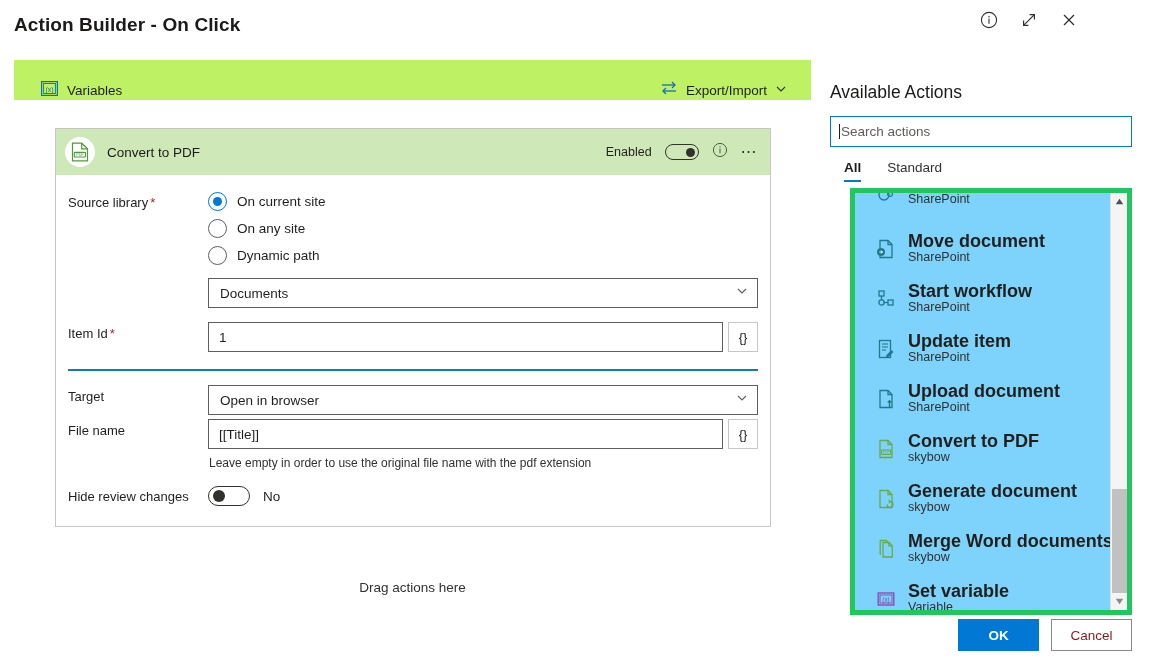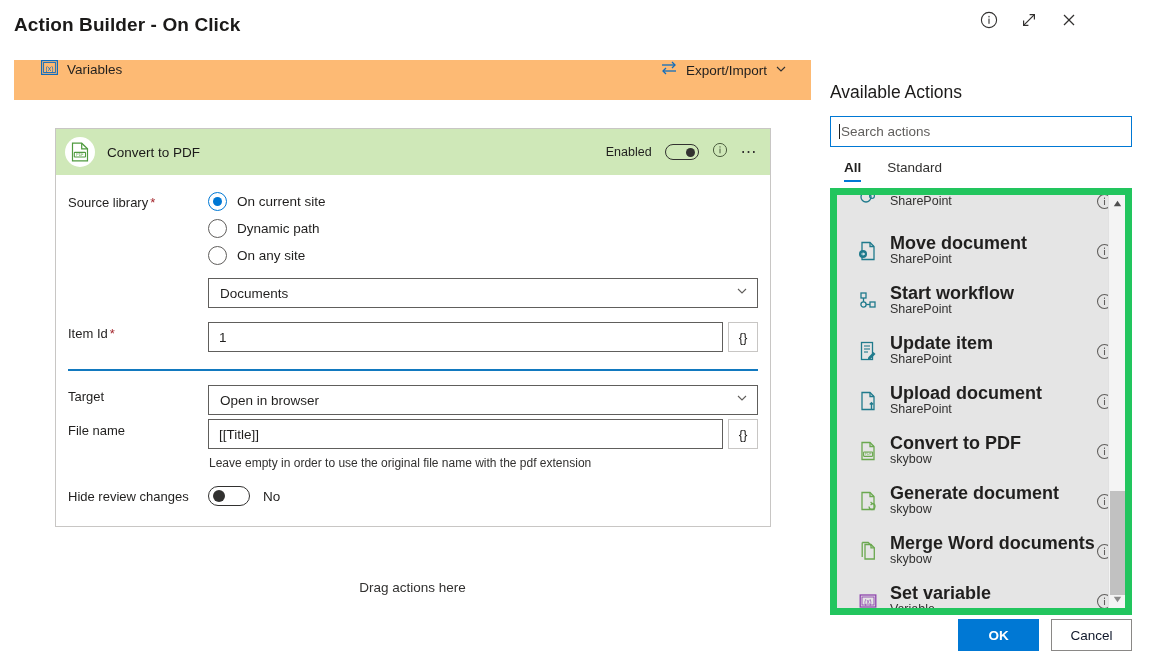--- a/index.html
+++ b/index.html
@@ -23,21 +23,21 @@
   }
   .win-icons {
     position: absolute; right: 12px; top: 9px;
     display: flex; align-items: center; gap: 18px;
   }
   .win-ico { width: 22px; height: 22px; display: flex; align-items: center; justify-content: center; cursor: pointer; color: #323130; }
 
   
   .varbar {
     position: absolute; left: 14px; top: 60px; width: 797px; height: 40px;
-    background: #fdba74; display: flex; align-items: flex-start;
+    background: #bef264; display: flex; align-items: flex-end;
   }
   .varbar-left { display: flex; align-items: center; gap: 9px; margin-left: 27px; cursor: pointer; }
   .varbar-label { font-size: 13.5px; color: #201f1e; }
   .varbar-right {
     margin-left: auto; margin-right: 24px;
     display: flex; align-items: center; gap: 8px; cursor: pointer;
   }
   .exp-label { font-size: 13.5px; color: #201f1e; }
 
   
@@ -135,22 +135,22 @@
   .search-ph { font-size: 13.5px; color: #605e5c; }
 
   .tabs { margin-top: 13px; display: flex; gap: 26px; padding-left: 14px; }
   .tab { font-size: 13.5px; color: #323130; padding-bottom: 7px; cursor: pointer; position: relative; }
   .tab.active { font-weight: 700; color: #201f1e; }
   .tab.active::after {
     content: ""; position: absolute; left: 0; right: 0; bottom: 0; height: 2.5px; background: #0078d4;
   }
 
   .list-box {
-    margin-top: 6px; height: 427px; border: 7px solid #22c55e; background: #e5e5e5;
-    position: relative; overflow: hidden;
+    margin-top: 6px; height: 427px; border: 5px solid #22c55e; background: #7dd3fc;
+    position: relative; overflow: hidden; margin-left: 20px;
   }
   .list-scroll { position: absolute; left: 0; top: -19px; width: 286px; }
   .list-item {
     display: flex; align-items: center; height: 50px; padding: 0 10px 0 18px; cursor: pointer;
   }
   .li-icon { width: 26px; flex: 0 0 26px; display: flex; align-items: center; justify-content: center; }
   .li-text { margin-left: 9px; display: flex; flex-direction: column; justify-content: center; }
   .li-name { font-size: 18px; color: #201f1e; font-weight: 600; line-height: 16px; }
   .li-sub { font-size: 12.5px; color: #323130; line-height: 16px; }
   .li-info { margin-left: auto; color: #605e5c; display: flex; align-items: center; }
@@ -170,21 +170,21 @@
     background: #c1c1c1; cursor: pointer;
   }
 
   
   .footer { position: absolute; right: 18px; top: 619px; display: flex; gap: 12px; }
   .btn {
     width: 81px; height: 32px; font-size: 13.5px; display: flex; align-items: center;
     justify-content: center; cursor: pointer; border: 1px solid transparent;
   }
   .btn-primary { background: #0078d4; color: #fff; font-weight: 600; }
-  .btn-default { background: #fff; color: #0f172a; border: 1px solid #8a8886; }
+  .btn-default { background: #fff; color: #7f1d1d; border: 1px solid #8a8886; }
 </style>
 </head>
 <body>
 
 <div class="page">
 
   <div class="titlebar">
     <div class="app-title">Action Builder - On Click</div>
     <div class="win-icons">
       <span class="win-ico">
@@ -280,25 +280,25 @@
         <div class="row">
           <div class="row-label"><span>Source library</span><span class="req">*</span></div>
           <div class="ctrl-col">
             <div class="radio-group">
               <div class="radio-item">
                 <span class="radio sel"></span>
                 <span class="radio-label">On current site</span>
               </div>
               <div class="radio-item">
                 <span class="radio"></span>
-                <span class="radio-label">Dynamic path</span>
+                <span class="radio-label">On any site</span>
               </div>
               <div class="radio-item">
                 <span class="radio"></span>
-                <span class="radio-label">On any site</span>
+                <span class="radio-label">Dynamic path</span>
               </div>
             </div>
             <div class="select" style="margin-top:13px;">
               <span class="val">Documents</span>
               <span class="chev">
                 <svg width="14" height="14" viewBox="0 0 14 14">
                     <polyline points="3,5 7,9 11,5" fill="none" stroke="#605e5c" stroke-width="1.1"></polyline>
                   </svg>
               </span>
             </div>

